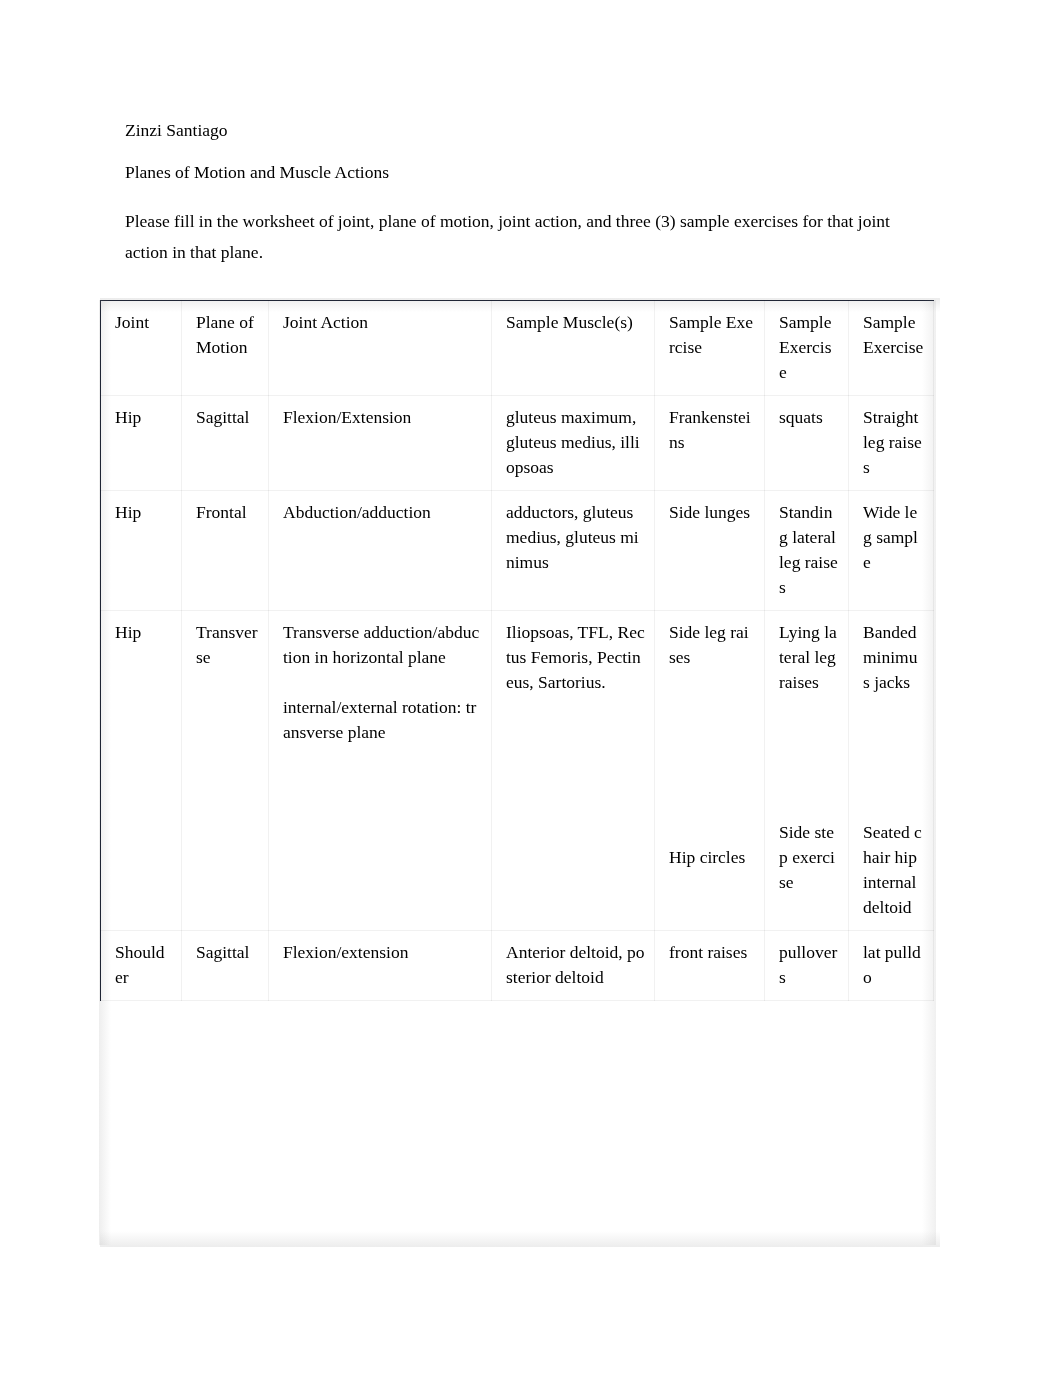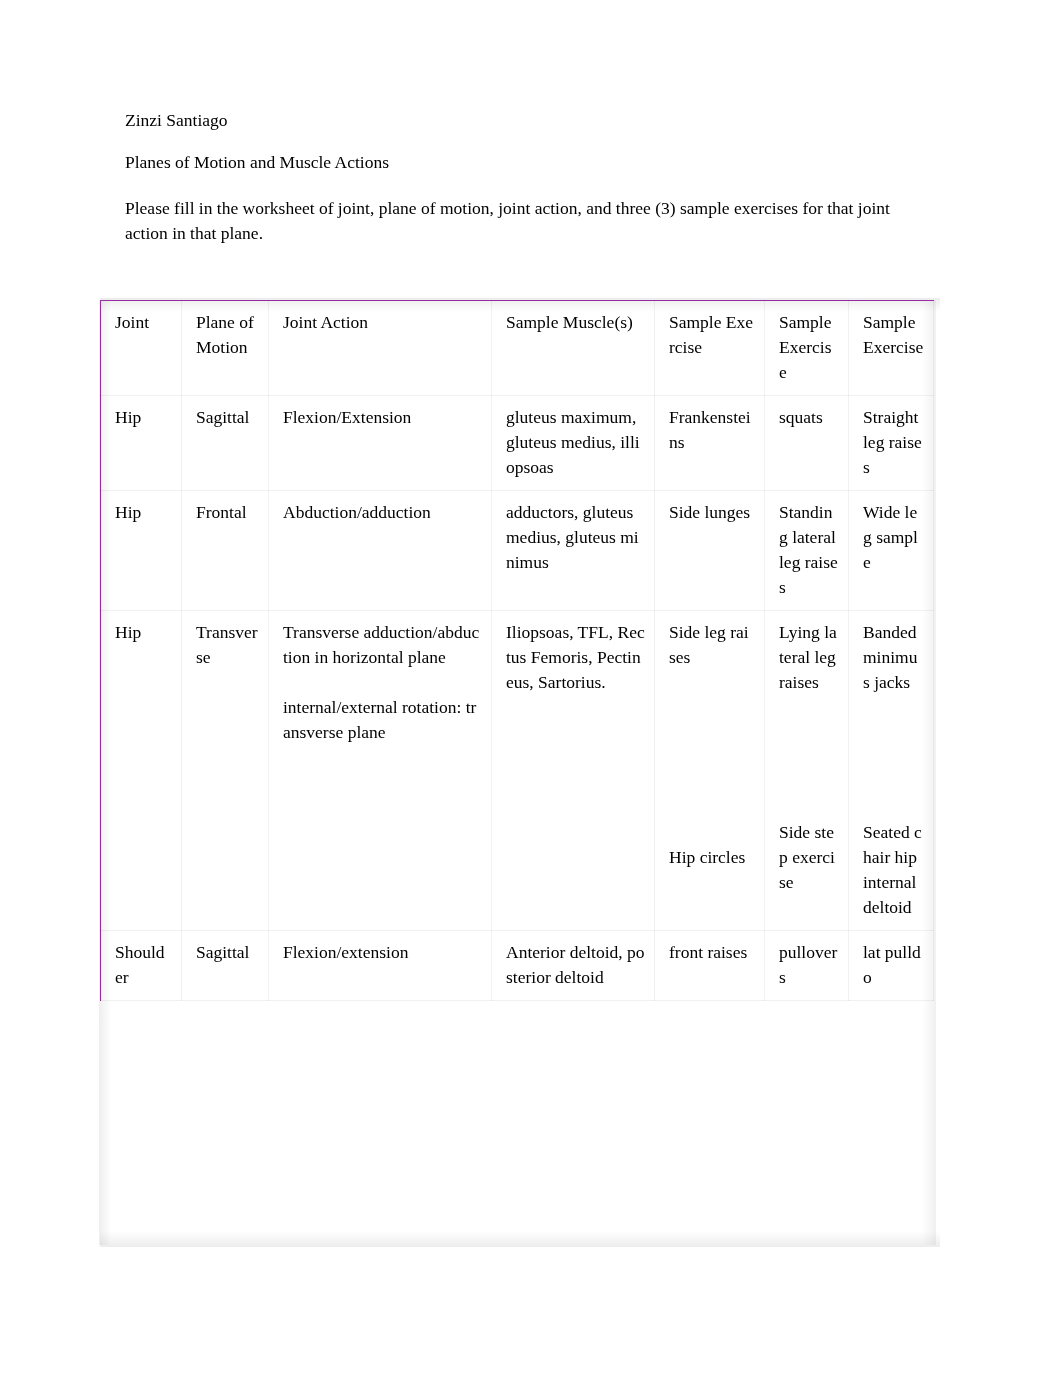--- a/index.html
+++ b/index.html
@@ -22,48 +22,48 @@
     left: 0; top: 0;
     width: 1062px;
     height: 1377px;
     background: #ffffff;
   }
 
   
   .doc-head {
     position: absolute;
     left: 125px;
-    top: 112px;
+    top: 122px;
     width: 800px;
   }
   .doc-line {
     font-size: 17.5px;
     line-height: 1.0;
     margin: 0 0 24.5px 0;
     white-space: pre-wrap;
   }
   .doc-para {
     font-size: 17.5px;
-    line-height: 25px;
+    line-height: 31px;
     margin: 0;
     width: 798px;
   }
 
   
   .tbl-wrap {
     position: absolute;
     left: 100px;
     top: 300px;
     width: 840px;
   }
   table.sheet {
     border-collapse: collapse;
     width: 833px;
     table-layout: fixed;
-    background: #a21caf;
+    background: #0f172a;
   }
   table.sheet td {
     vertical-align: top;
     padding: 9px 9px 10px 14px;
     font-size: 17.5px;
     line-height: 25px;
     word-break: break-all;
     overflow-wrap: break-word;
     hyphens: none;
     border: 1px solid rgba(0,0,0,0.055);

